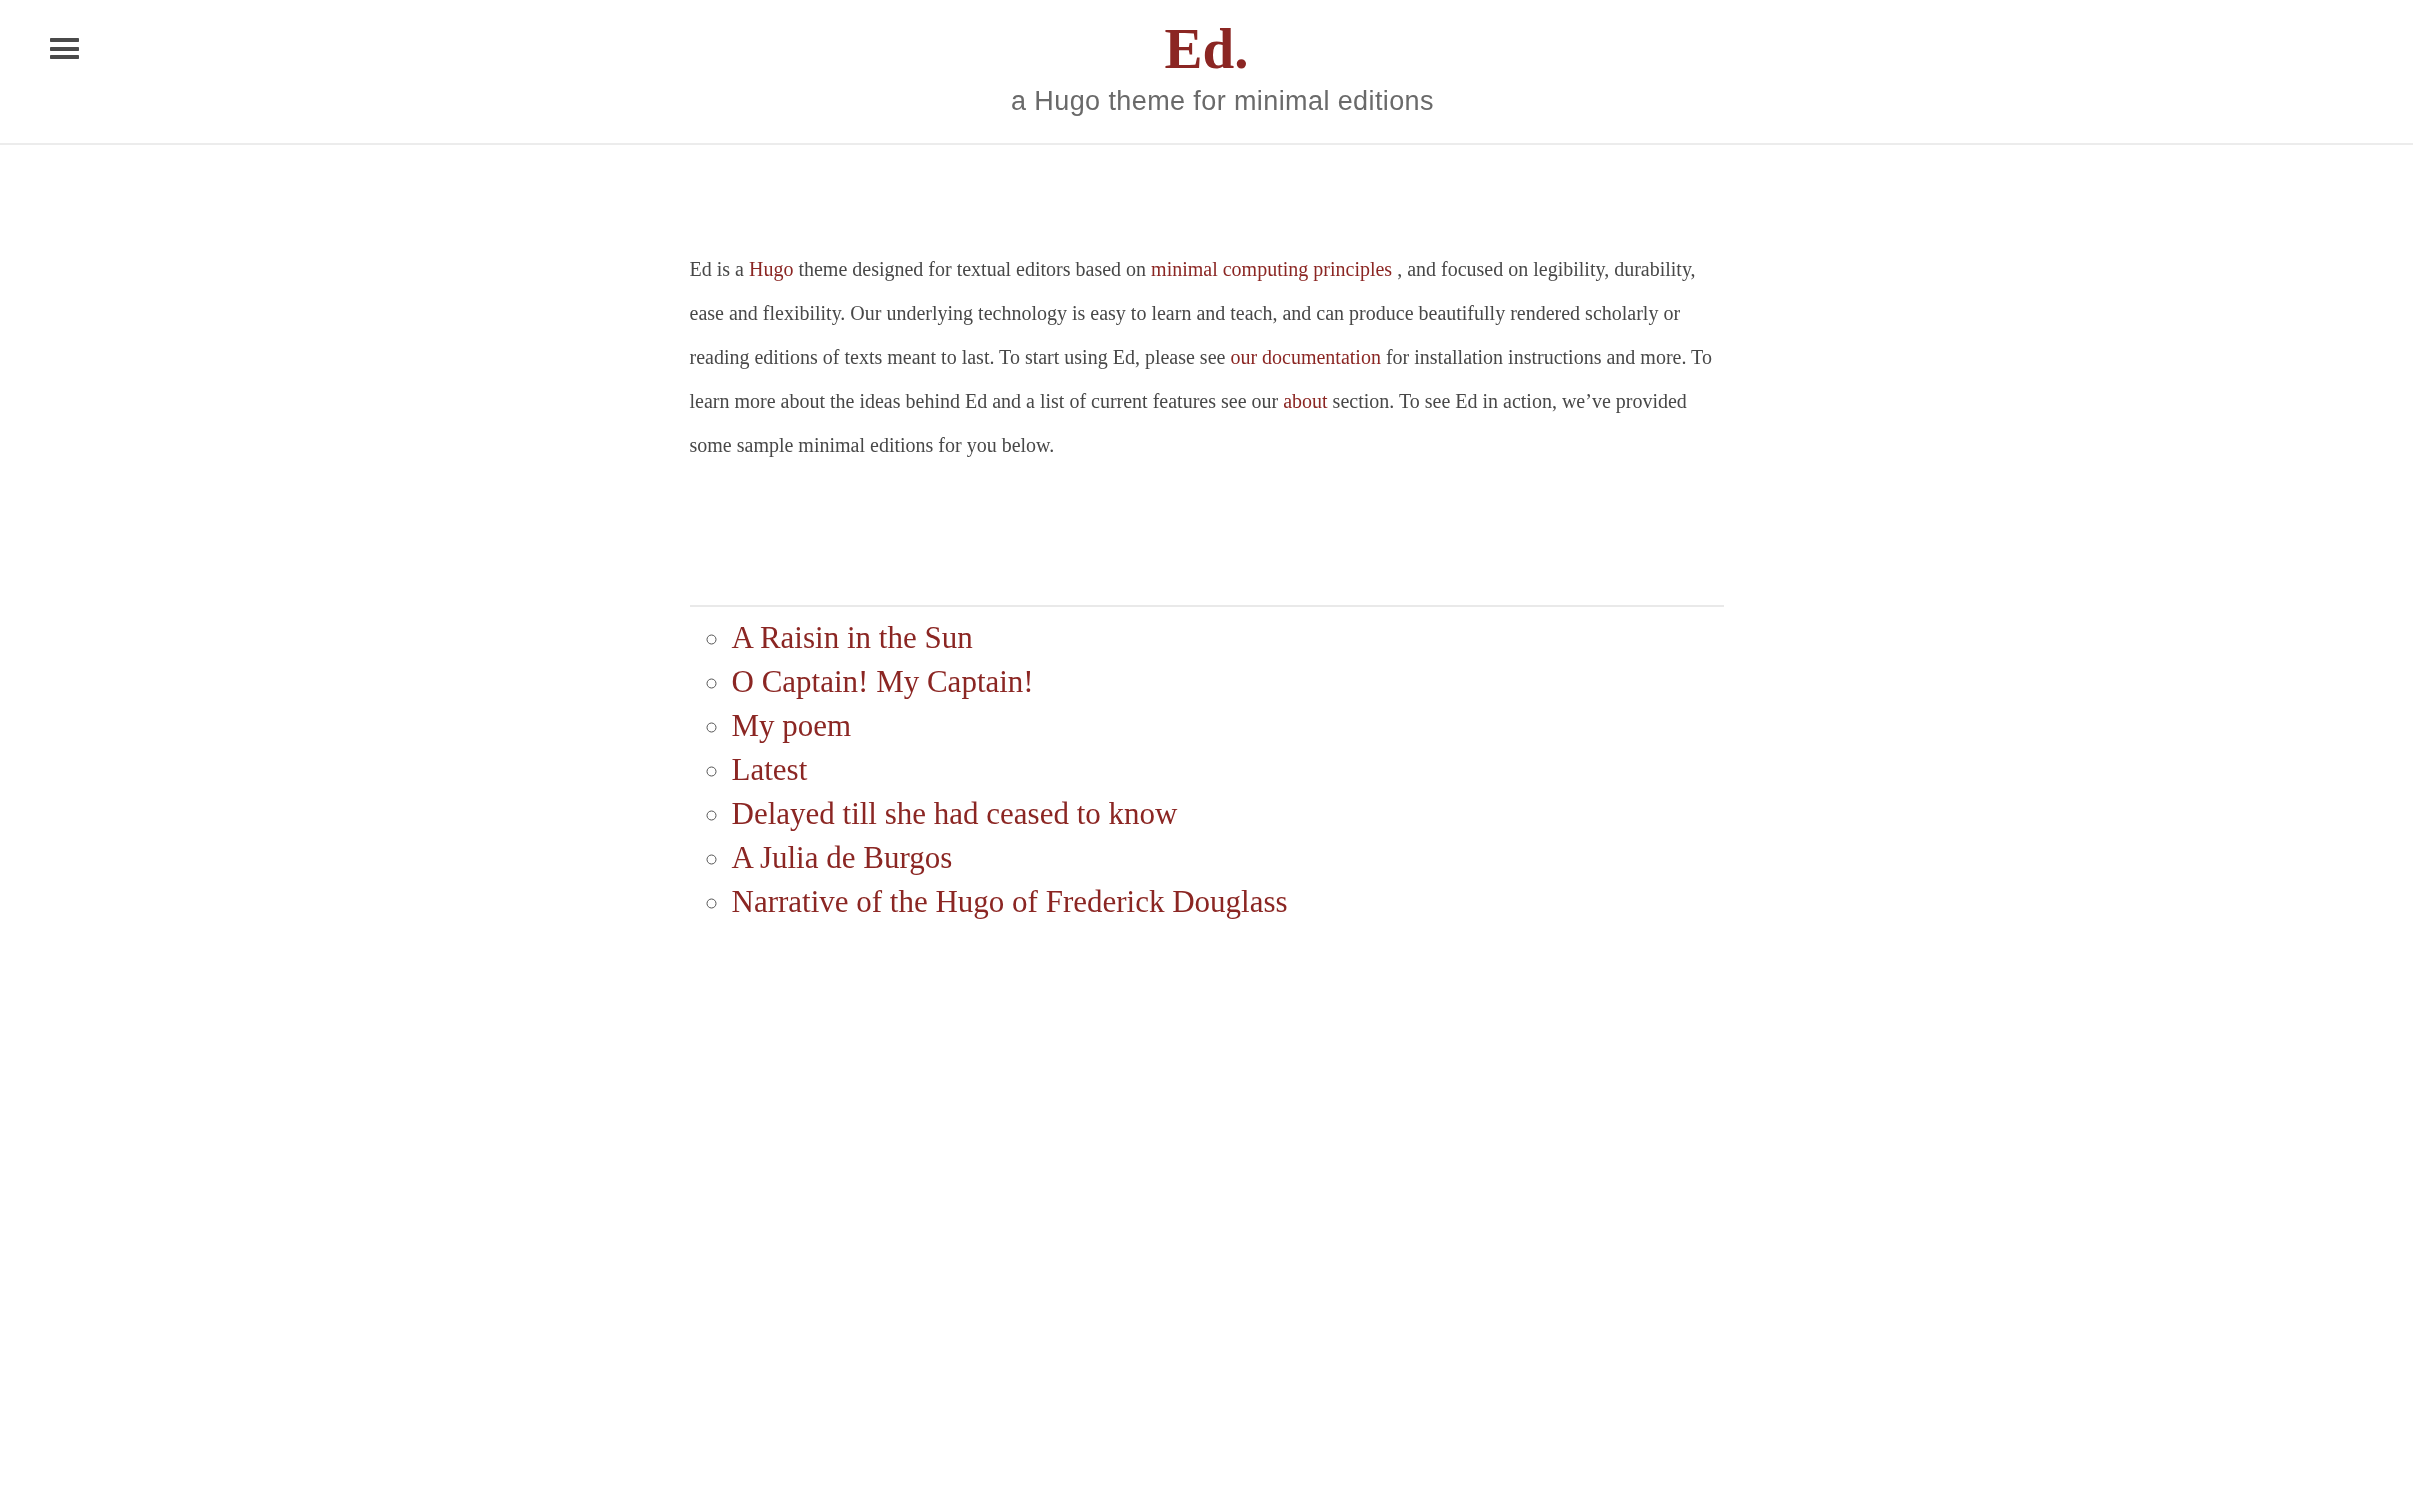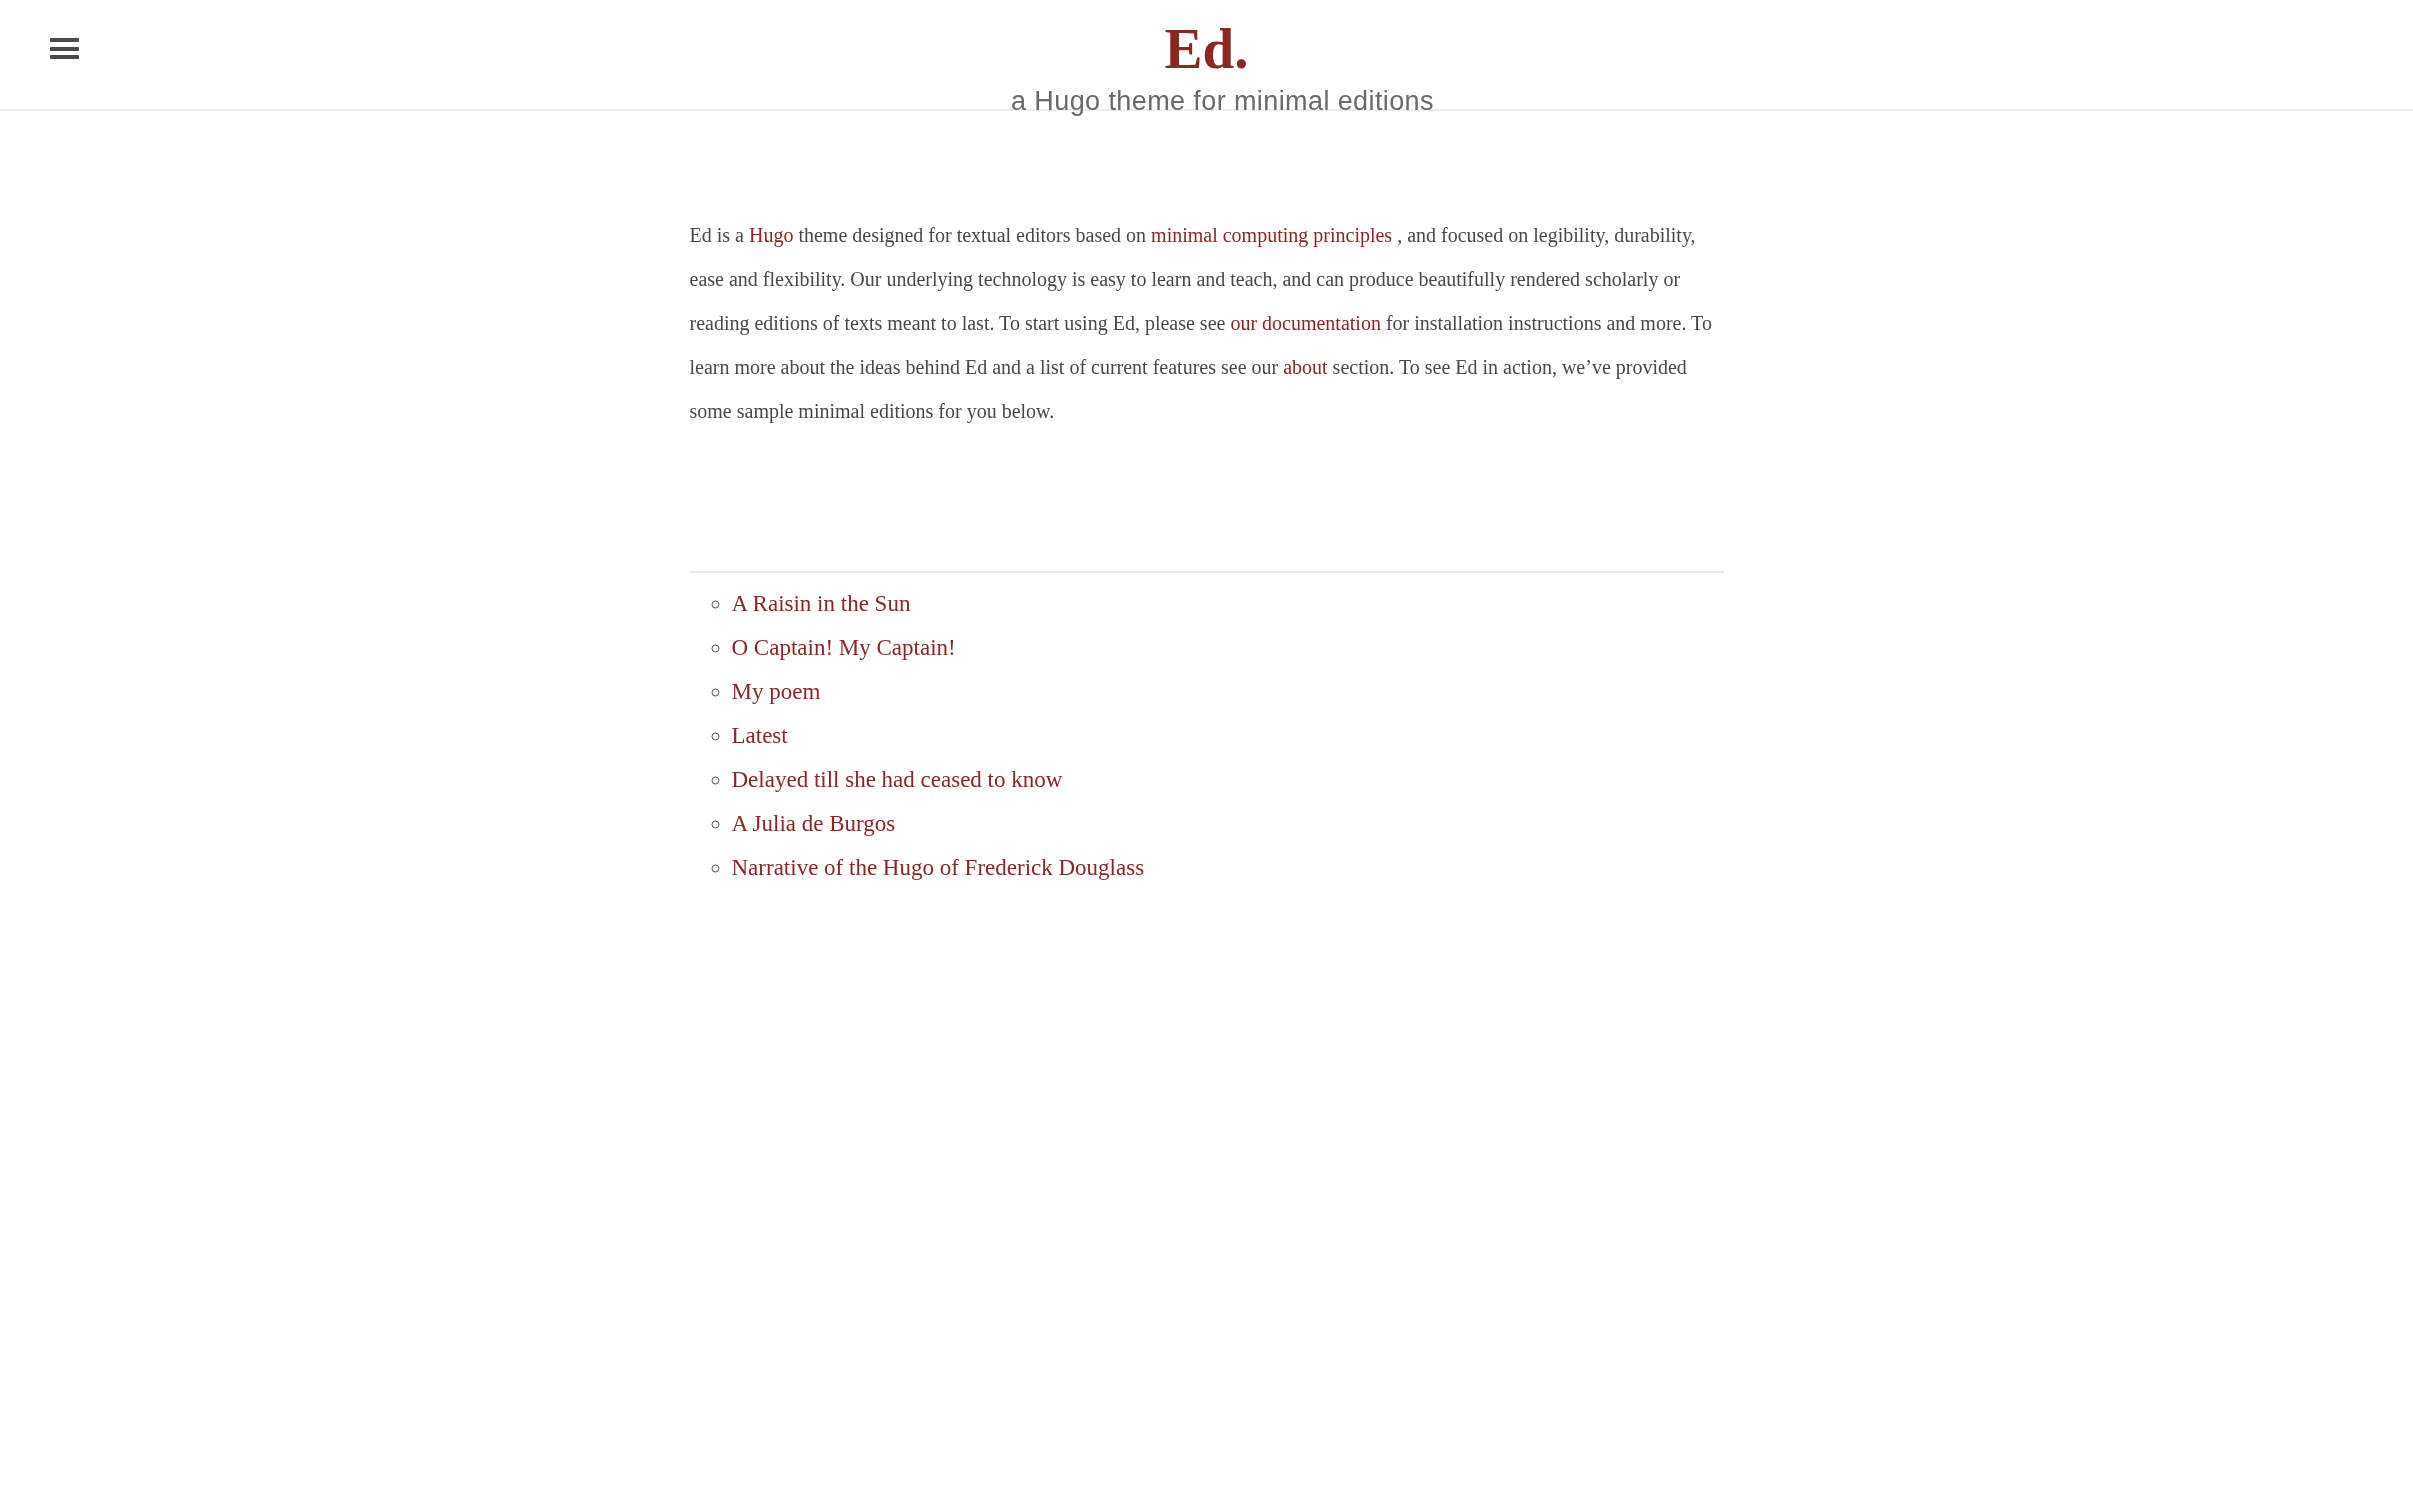--- a/index.html
+++ b/index.html
@@ -11,21 +11,21 @@
     width: 2413px; height: 1508px;
     position: relative;
     overflow: hidden;
     font-family: "Liberation Serif", "DejaVu Serif", serif;
   }
 
   
   .site-header {
     position: relative;
     width: 100%;
-    height: 111px;
+    height: 145px;
     border-bottom: 2.2px solid #ececec;
     padding-top: 20px;
     background: #ffffff;
   }
   .menu-toggle {
     position: absolute;
     left: 50px; top: 38px;
     width: 29px; height: 21.5px;
     background: none; border: none; padding: 0; margin: 0;
     cursor: pointer;
@@ -94,21 +94,21 @@
     font-family: "Liberation Sans", "DejaVu Sans", sans-serif;
     font-weight: 400;
     font-size: 37px;
     line-height: 1.2;
     color: #3c3c3c;
   }
   .publications-list {
     margin: 8.6px 0 0 0;
     padding: 0 0 0 42px;
     list-style-type: circle;
-    font-size: 23px;
+    font-size: 31px;
     line-height: 44px;
     color: #555555;
   }
   .publications-list li { padding: 0; margin: 0; }
 </style>
 </head>
 <body>
 
 <header class="site-header">
   <button class="menu-toggle" aria-label="menu">

